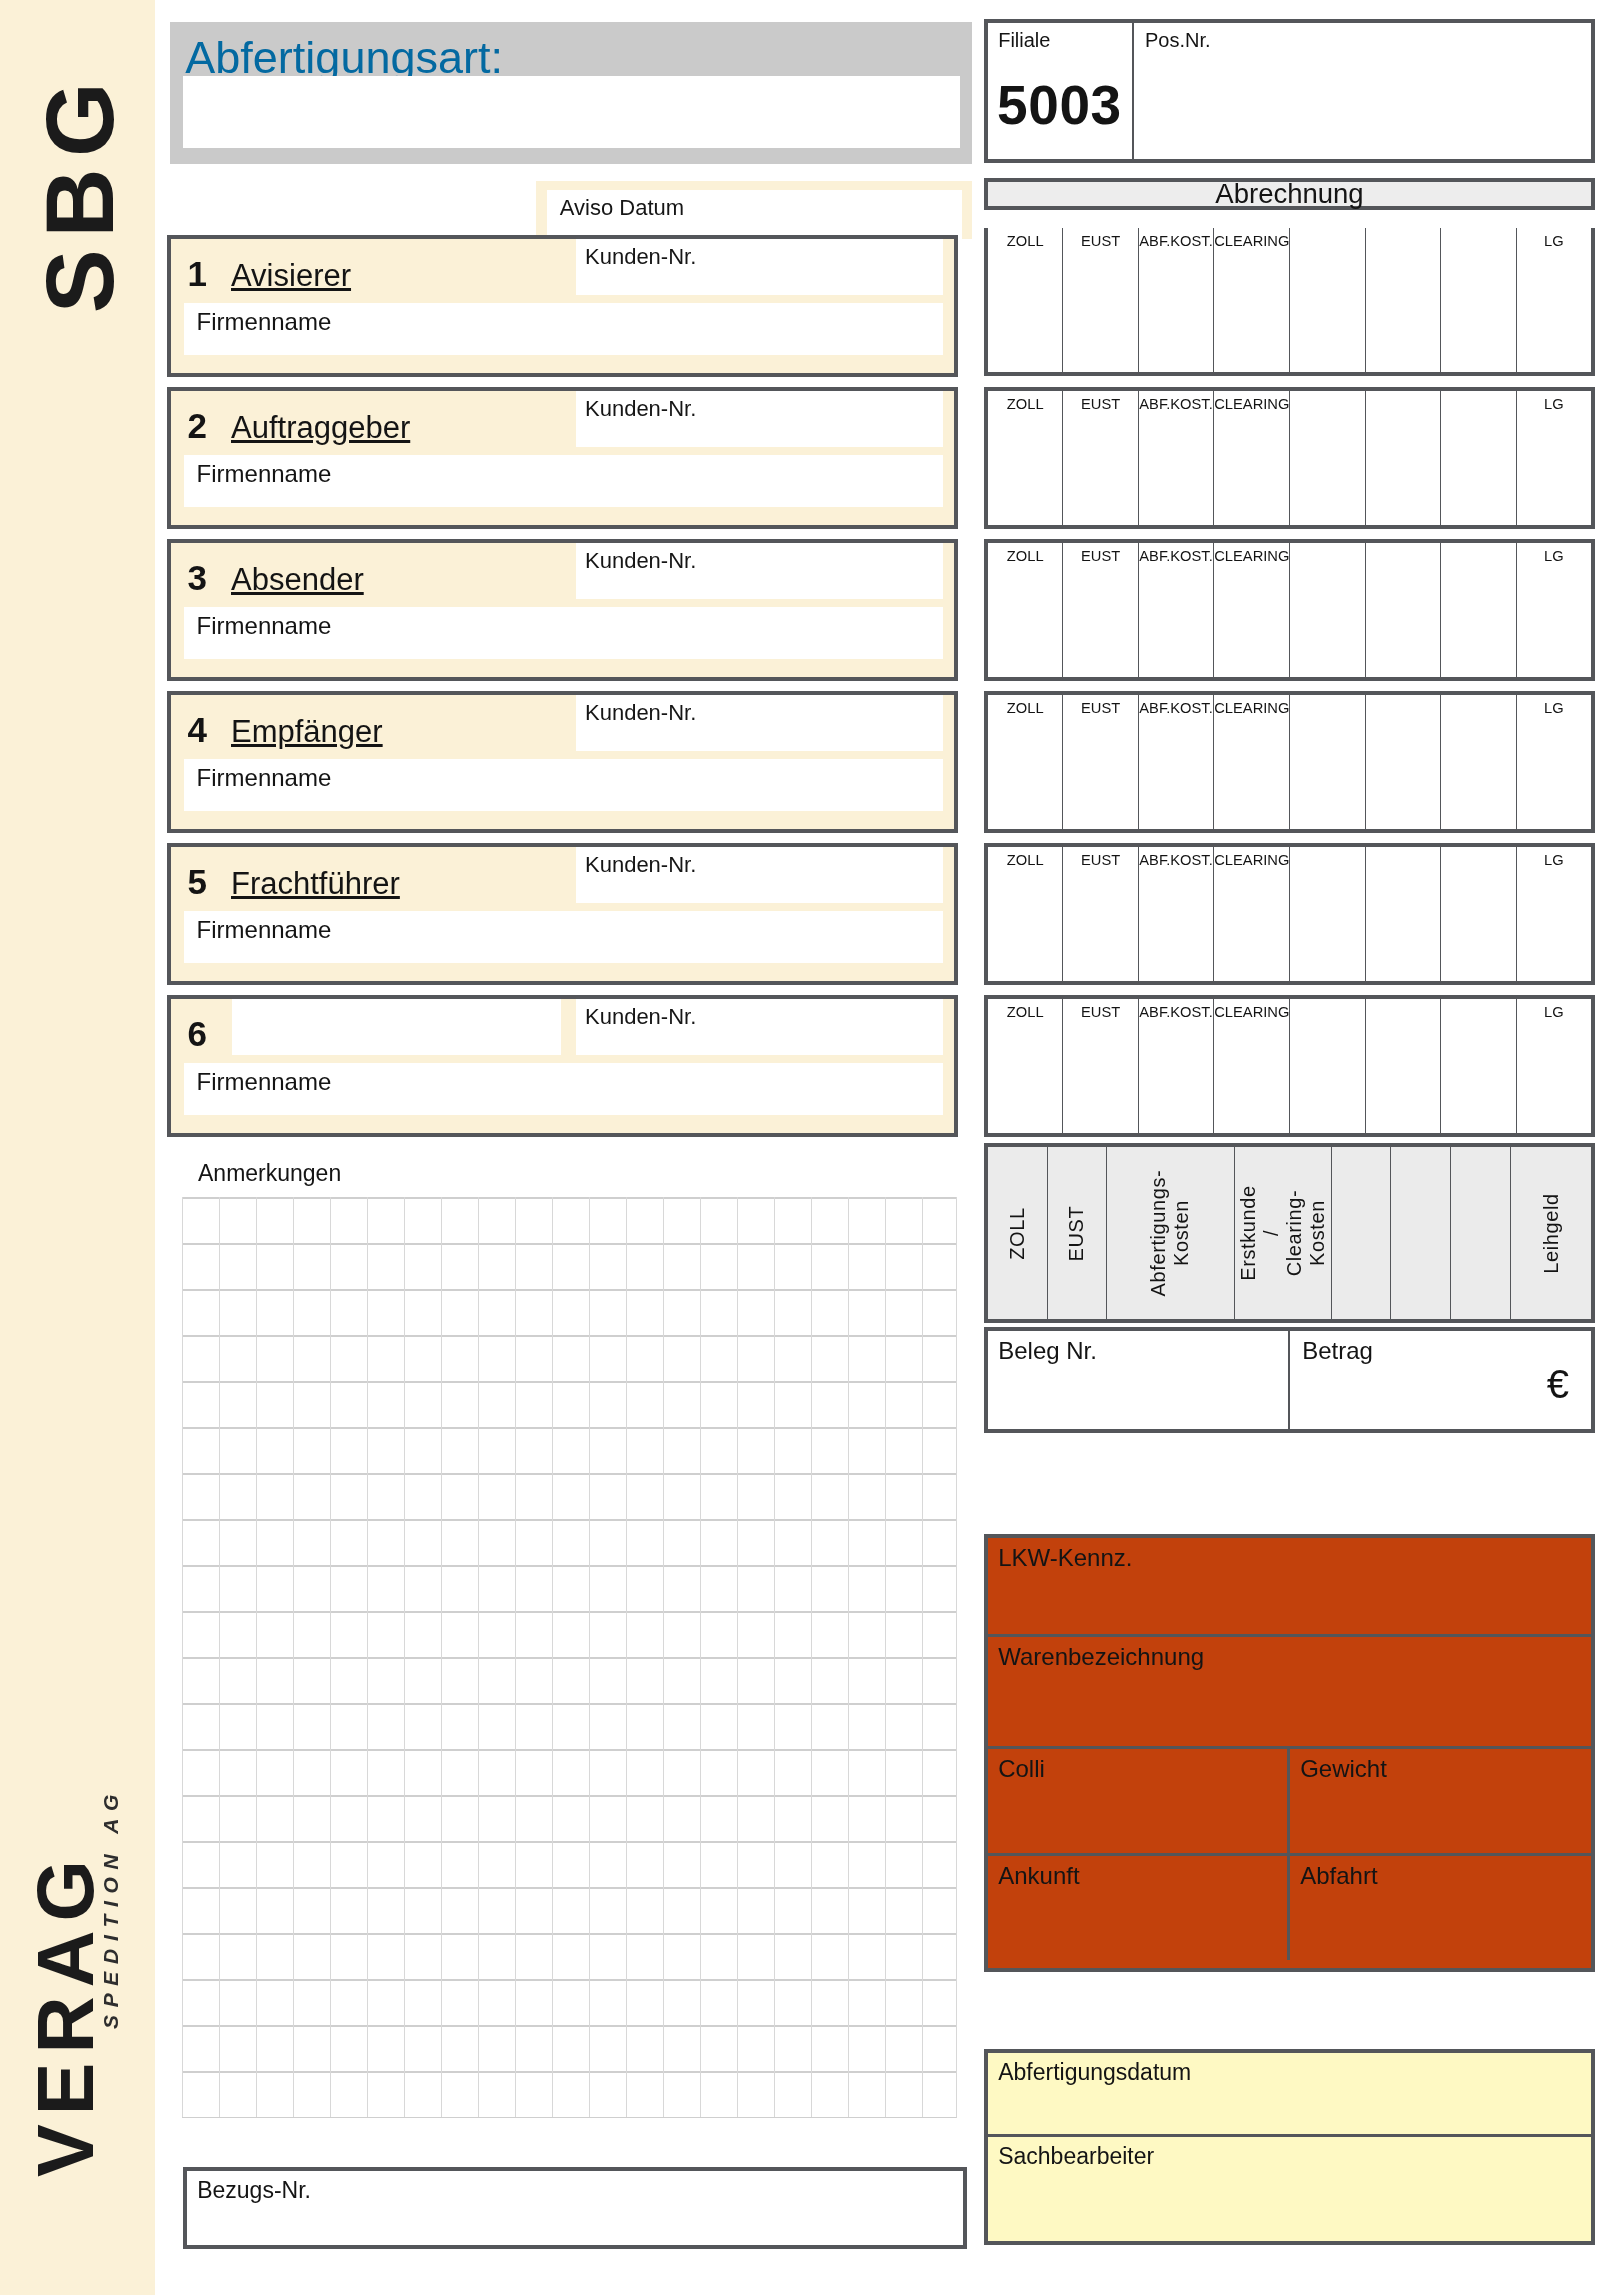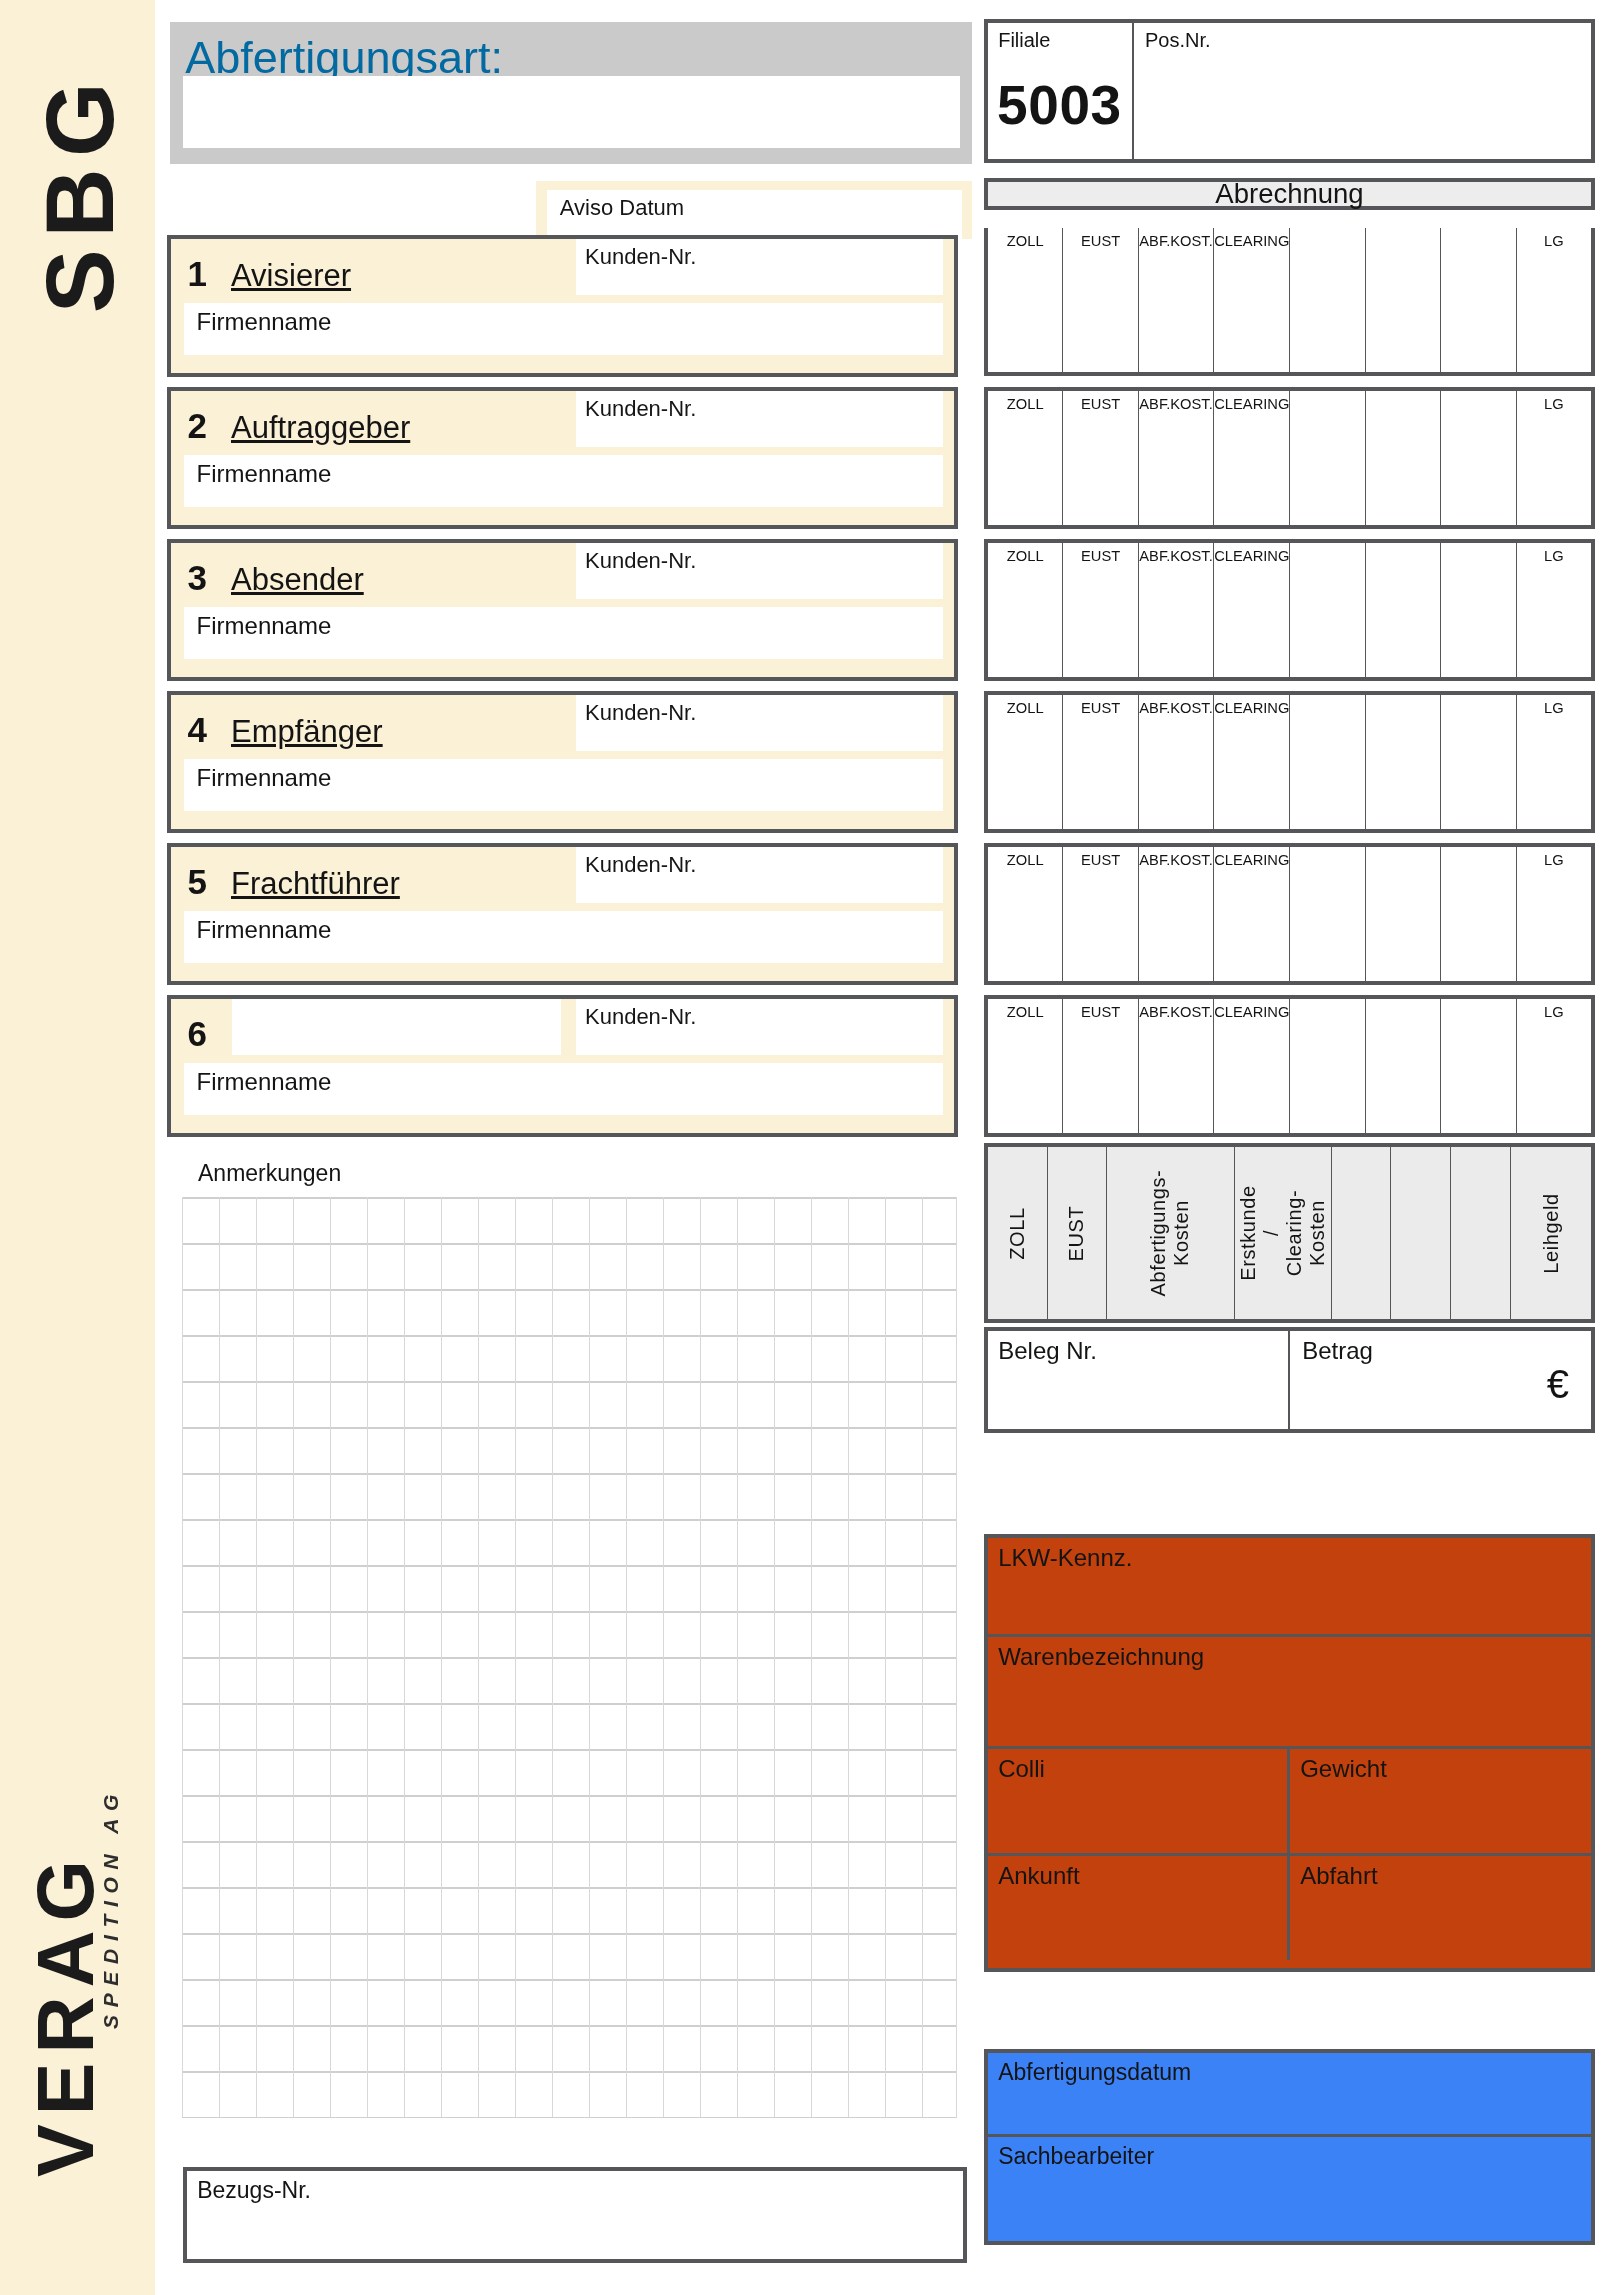--- a/index.html
+++ b/index.html
@@ -83,26 +83,26 @@
        border:4.5px solid #54565A;background:#c2410c;box-sizing:border-box;}
   .lkw-row{position:relative;box-sizing:border-box;}
   .lkw-row+.lkw-row{border-top:3.8px solid #54565A;}
   .lkw-row .lbl{position:absolute;left:10.2px;top:6.4px;font-size:24px;}
   .half{position:absolute;top:0;height:100%;box-sizing:border-box;}
   .half.left{left:0;width:302px;border-right:3.8px solid #54565A;}
   .half.right{left:302px;right:0;}
   .half .lbl{position:absolute;left:10.2px;top:6.4px;font-size:24px;}
 
   .proc{position:absolute;left:984px;top:2049px;width:611px;height:196px;
-        border:4.5px solid #54565A;background:#3b82f6;box-sizing:border-box;}
+        border:4.5px solid #54565A;background:#fef9c3;box-sizing:border-box;}
   .proc-row1{position:relative;height:81px;border-bottom:3.8px solid #54565A;}
   .proc-row2{position:relative;height:103px;}
   .proc .lbl{position:absolute;left:10.2px;top:6.4px;font-size:23px;}
 
-  .bezug{position:absolute;left:183px;top:2167px;width:784px;height:96px;
+  .bezug{position:absolute;left:183px;top:2167px;width:784px;height:82px;
          border:4.5px solid #54565A;background:#fff;box-sizing:border-box;}
   .bezug span{position:absolute;left:10.2px;top:6.4px;font-size:23px;}
 </style>
 </head>
 <body>
 
 <div class="page">
 
   <aside class="sidebar">
     <div class="vtext sbg" style="left:80px;top:192px;">SBG</div>

